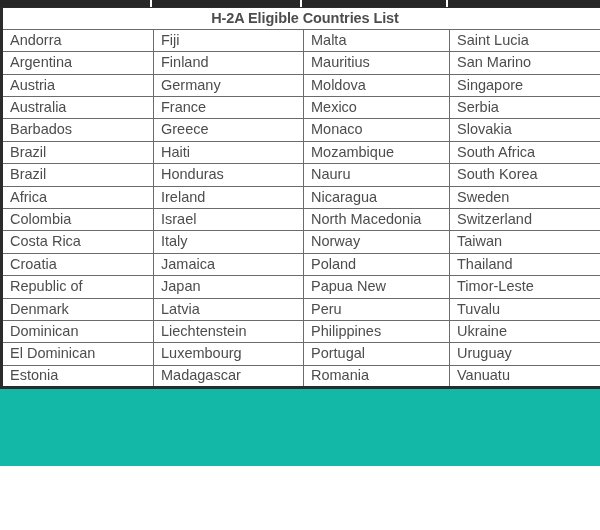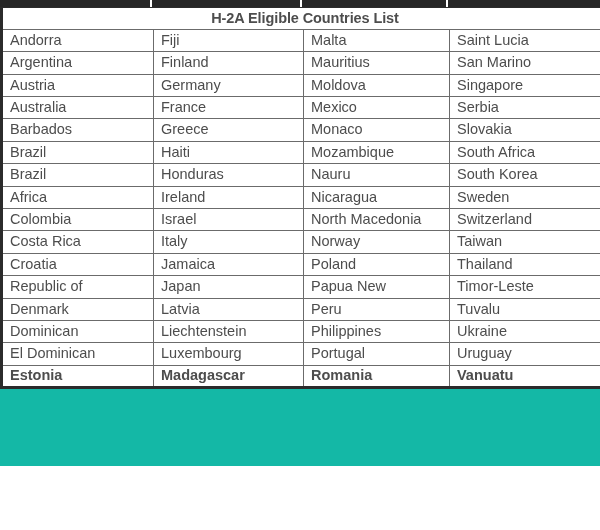--- a/index.html
+++ b/index.html
@@ -66,21 +66,20 @@
     vertical-align: middle;
     font-family: "Liberation Sans", sans-serif;
   }
 
   
   table.countries tr:first-child td {
     border-top: 2px solid #2b2b2b;
   }
   table.countries tr:last-child td {
     border-bottom: 3px solid #2b2b2b;
-    font-weight: bold;
   }
   table.countries td:first-child {
     border-left: 3px solid #2b2b2b;
   }
   table.countries td:last-child {
     border-right: 3px solid #2b2b2b;
   }
 
   td.title-cell {
     text-align: center;

